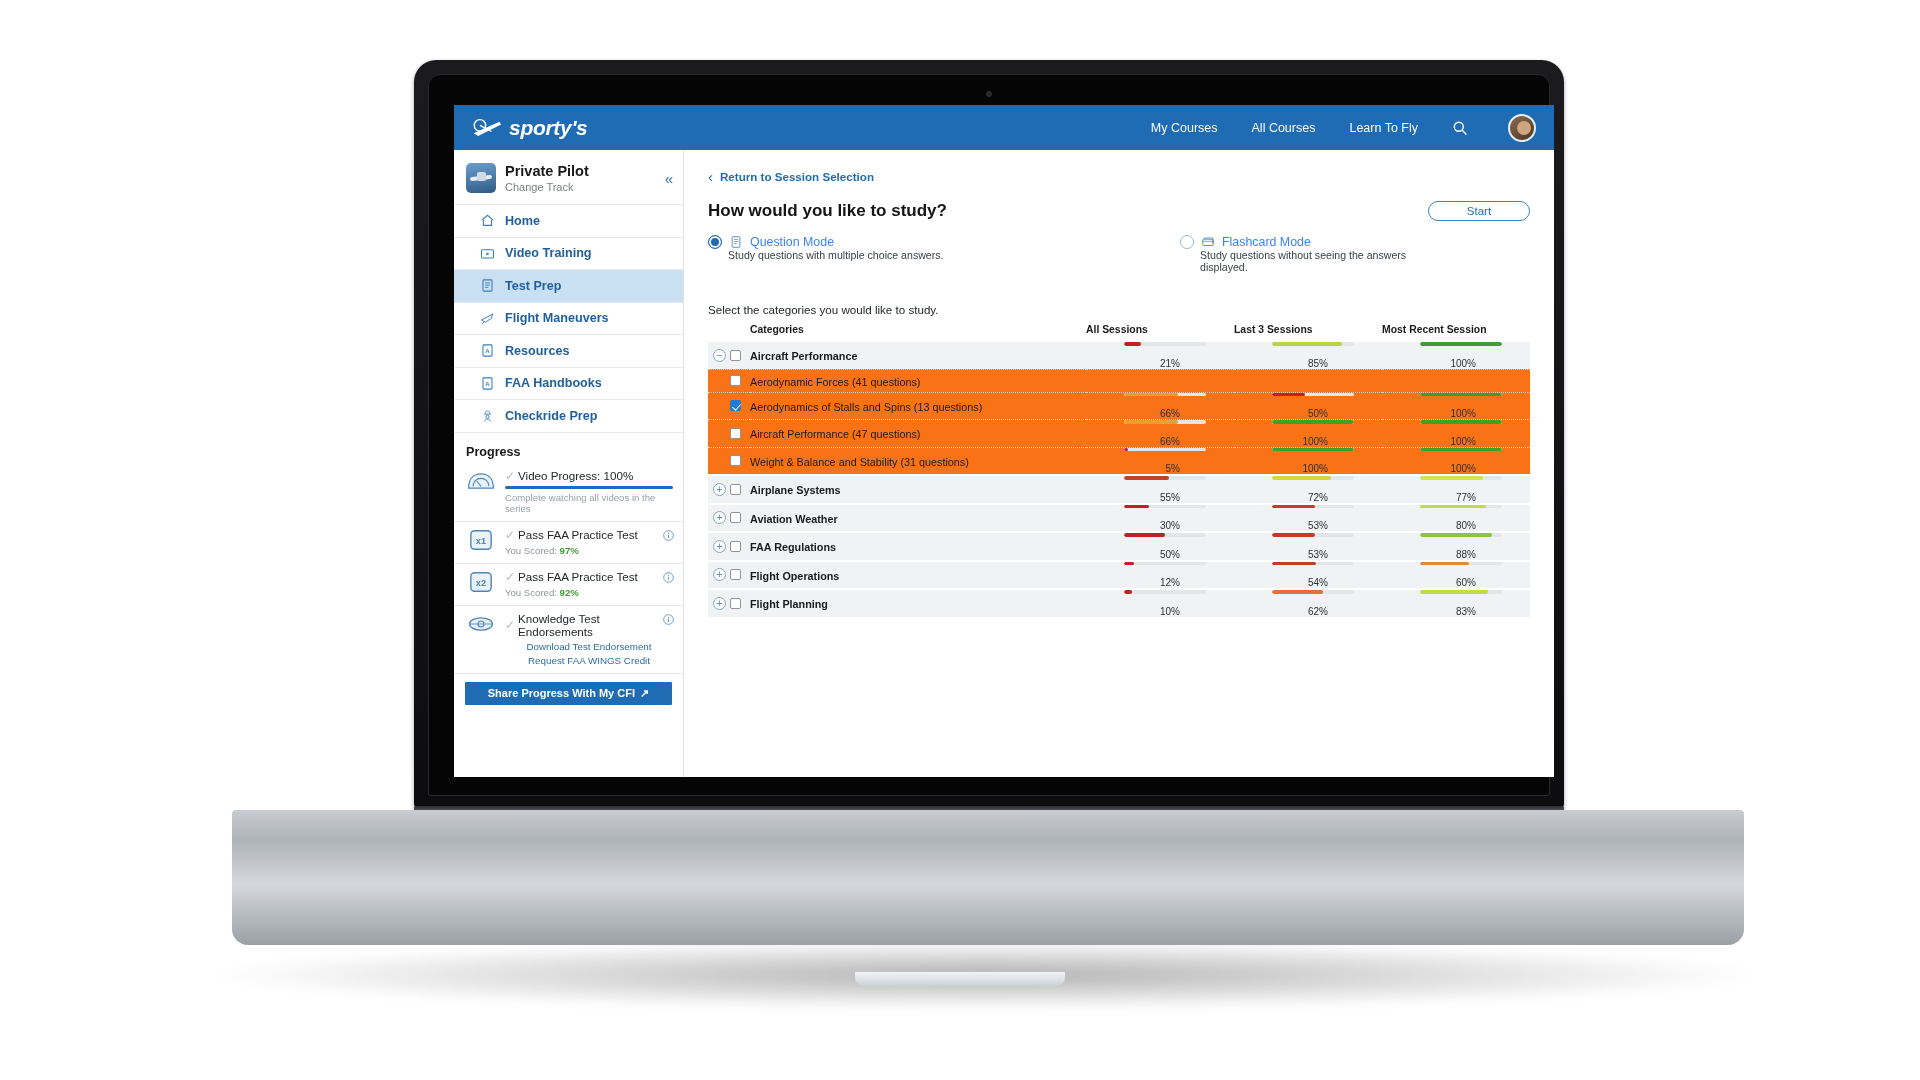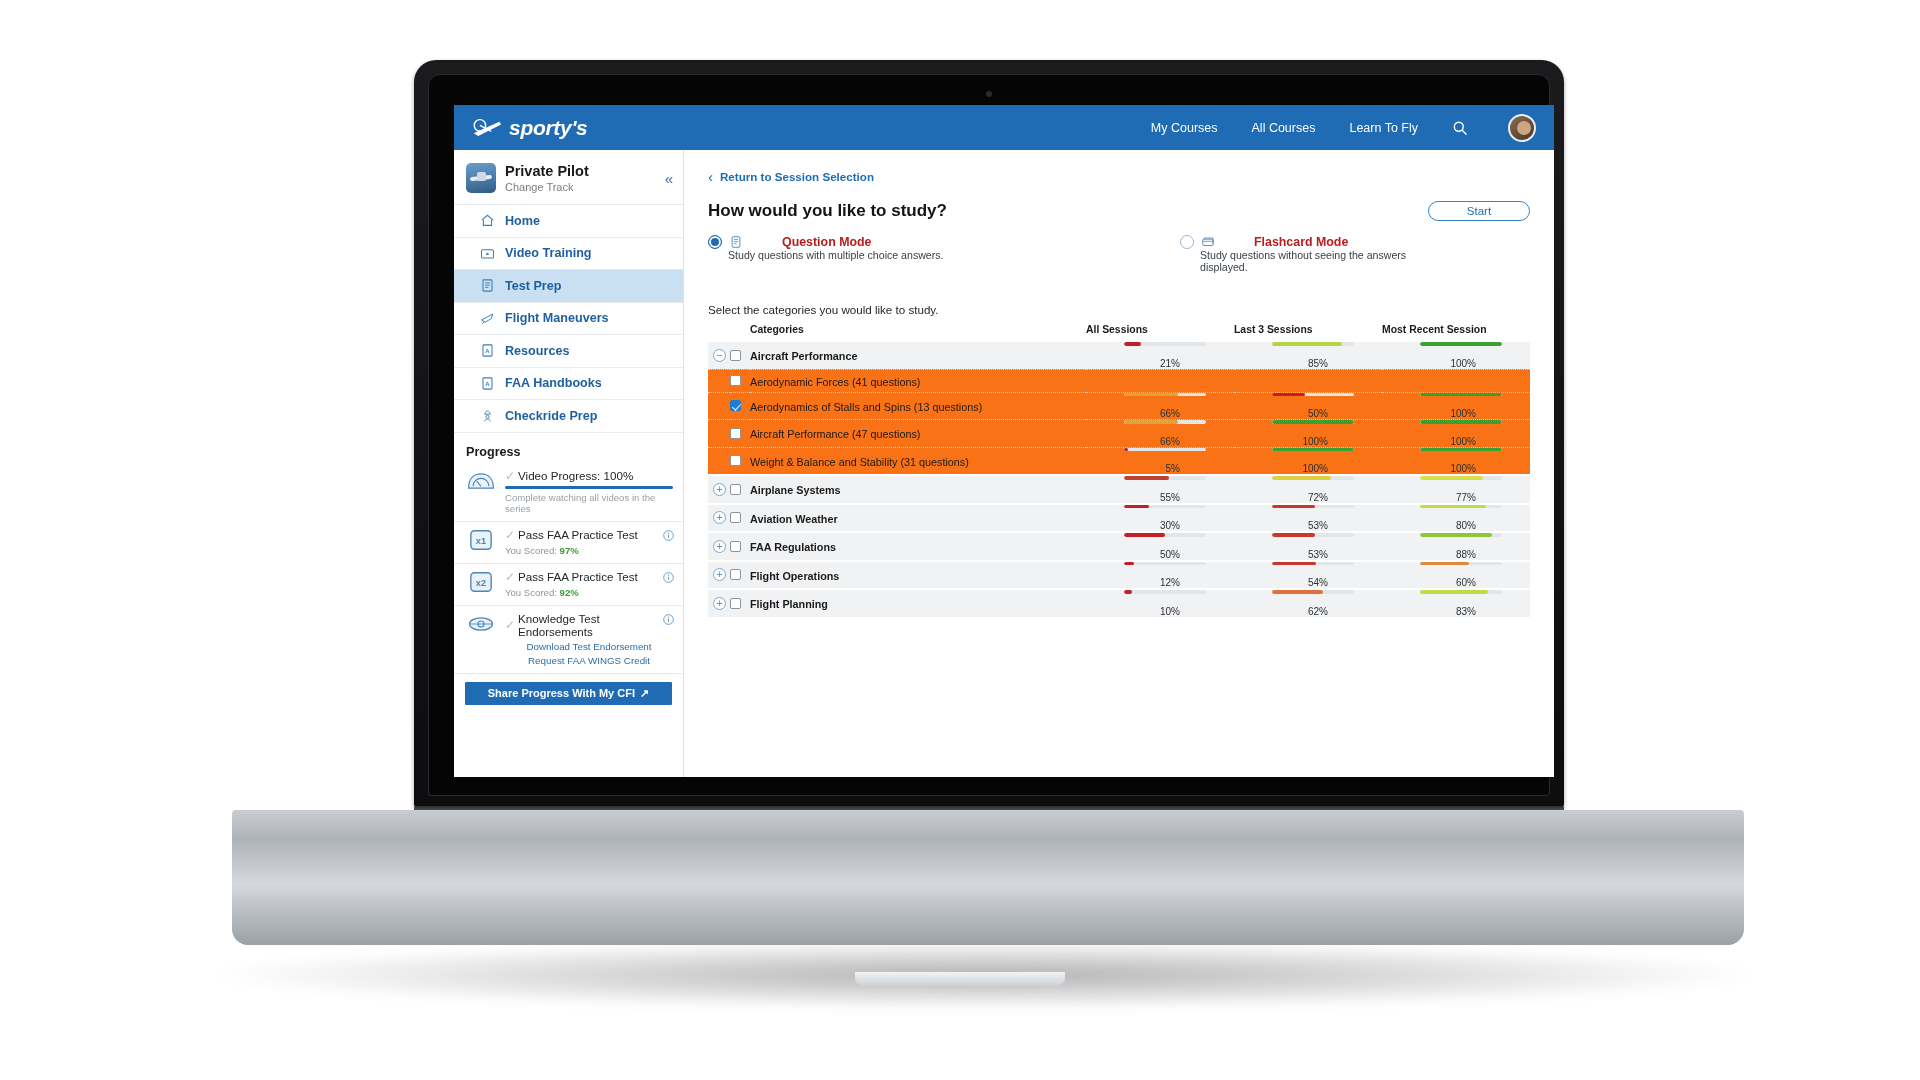--- a/index.html
+++ b/index.html
@@ -127,21 +127,21 @@
     background:#fff;
   }
   .modes { display:flex; margin-top:14px; }
   .mode { width:274px; }
   .mode.second { margin-left:198px; }
   .mode-top { display:flex; align-items:center; gap:7px; }
   .radio { width:14px;height:14px;border-radius:50%;border:1.6px solid #1f6cb4; flex:none; position:relative; background:#fff;}
   .radio.on { background:#1f6cb4; box-shadow: inset 0 0 0 2px #fff, inset 0 0 0 3px #1f6cb4; }
   .radio.off { border-color:#9cb7cf; }
   .mode-ic { width:14px;height:14px; color:#4d86b8; flex:none; }
-  .mode-label { font-size:12.4px; font-weight:bold; color:#b91c1c;margin-left:32px; }
+  .mode-label { font-size:12.4px; font-weight:normal; color:#3b82f6; }
   .mode-desc { font-size:10.6px; color:#3b4146; margin-left:20px; }
 
   .select-note { font-size:11.6px; color:#23272b; margin-top:30px; }
 
   table.cats { width:100%; border-collapse:collapse; margin-top:8px; }
   table.cats th { font-size:10.4px; font-weight:bold; color:#1a1a1a; padding:0 0 7px 0; text-align:left; }
   th.c-exp { width:22px; } th.c-chk { width:20px; }
   th.c-cat { text-align:left; }
   th.c-all, th.c-l3, th.c-mr { text-align:center; width:148px; }
   td { padding:0; vertical-align:middle; }

